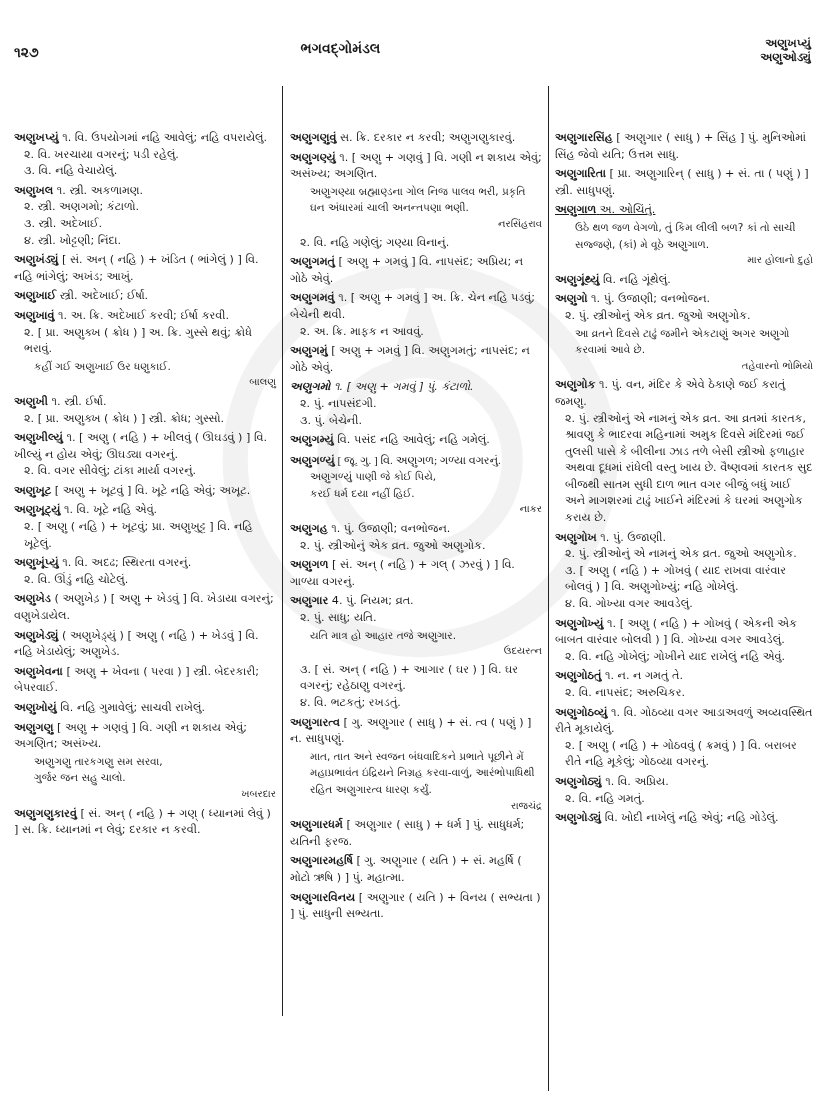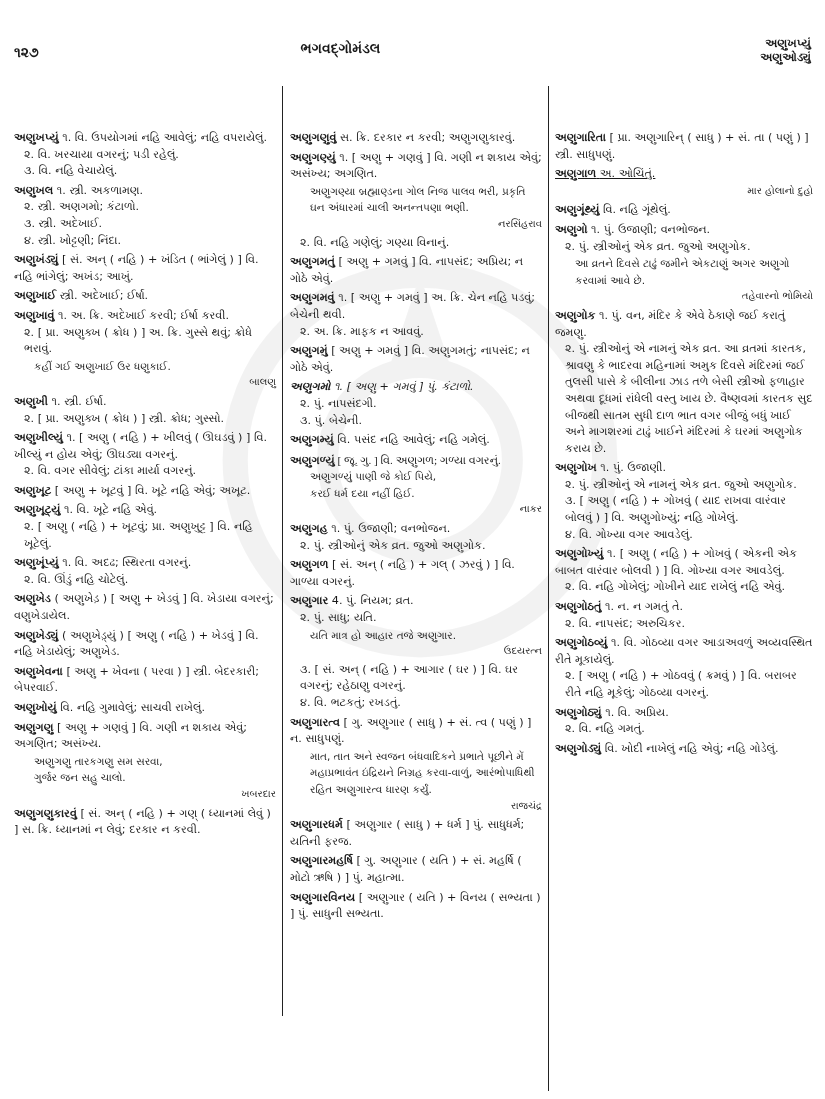--- a/index.html
+++ b/index.html
@@ -190,24 +190,28 @@
       <div class="entry">
         <div class="sense" style="padding-left: 0px; text-indent: 0px;"><span class="head">અણુગારમહર્ષિ</span> <span>[ ગુ. અણુગાર ( યતિ ) + સં. મહર્ષિ ( મોટો ઋષિ ) ] પું. મહાત્મા.</span></div>
       </div>
       <div class="entry">
         <div class="sense" style="padding-left: 0px; text-indent: 0px;"><span class="head">અણુગારવિનય</span> <span>[ અણુગાર ( યતિ ) + વિનય ( સભ્યતા ) ] પું. સાધુની સભ્યતા.</span></div>
       </div>
     </div>
   <div class="divider div2"></div>
   <div class="col col3">
       <div class="entry">
+        <div class="sense" style="padding-left: 0px; text-indent: 0px;"><span class="head">અણુગારસિંહ</span> <span>[ અણુગાર ( સાધુ ) + સિંહ ] પું. મુનિઓમાં સિંહ જેવો યતિ; ઉત્તમ સાધુ.</span></div>
+      </div>
+      <div class="entry">
         <div class="sense" style="padding-left: 0px; text-indent: 0px;"><span class="head">અણુગારિતા</span> <span>[ પ્રા. અણુગારિન્ ( સાધુ ) + સં. તા ( પણું ) ] સ્ત્રી. સાધુપણું.</span></div>
       </div>
       <div class="entry">
         <div class="sense" style="padding-left: 0px; text-indent: 0px; text-decoration: underline;"><span class="head">અણુગાળ</span> <span>અ. ઓચિંતું.</span></div>
+        <div class="quote">ઉઠે થળ જળ વેગળો, તું કિમ લીલી બળ? કાં તો સાચી સજ્જણે, (કાં) મે વૂઠે અણુગાળ.</div>
         <div class="attr">માર હોલાનો દુહો</div>
       </div>
       <div class="entry">
         <div class="sense" style="padding-left: 0px; text-indent: 0px;"><span class="head">અણુગૂંથ્યું</span> <span>વિ. નહિ ગૂંથેલું.</span></div>
       </div>
       <div class="entry">
         <div class="sense" style="padding-left: 0px; text-indent: 0px;"><span class="head">અણુગો</span> <span>૧. પું. ઉજાણી; વનભોજન.</span></div>
         <div class="sense">૨. પું. સ્ત્રીઓનું એક વ્રત. જુઓ અણુગોક.</div>
         <div class="quote">આ વ્રતને દિવસે ટાઢું જમીને એકટાણું અગર અણુગો કરવામાં આવે છે.</div>
         <div class="attr">તહેવારનો ભોમિયો</div>

